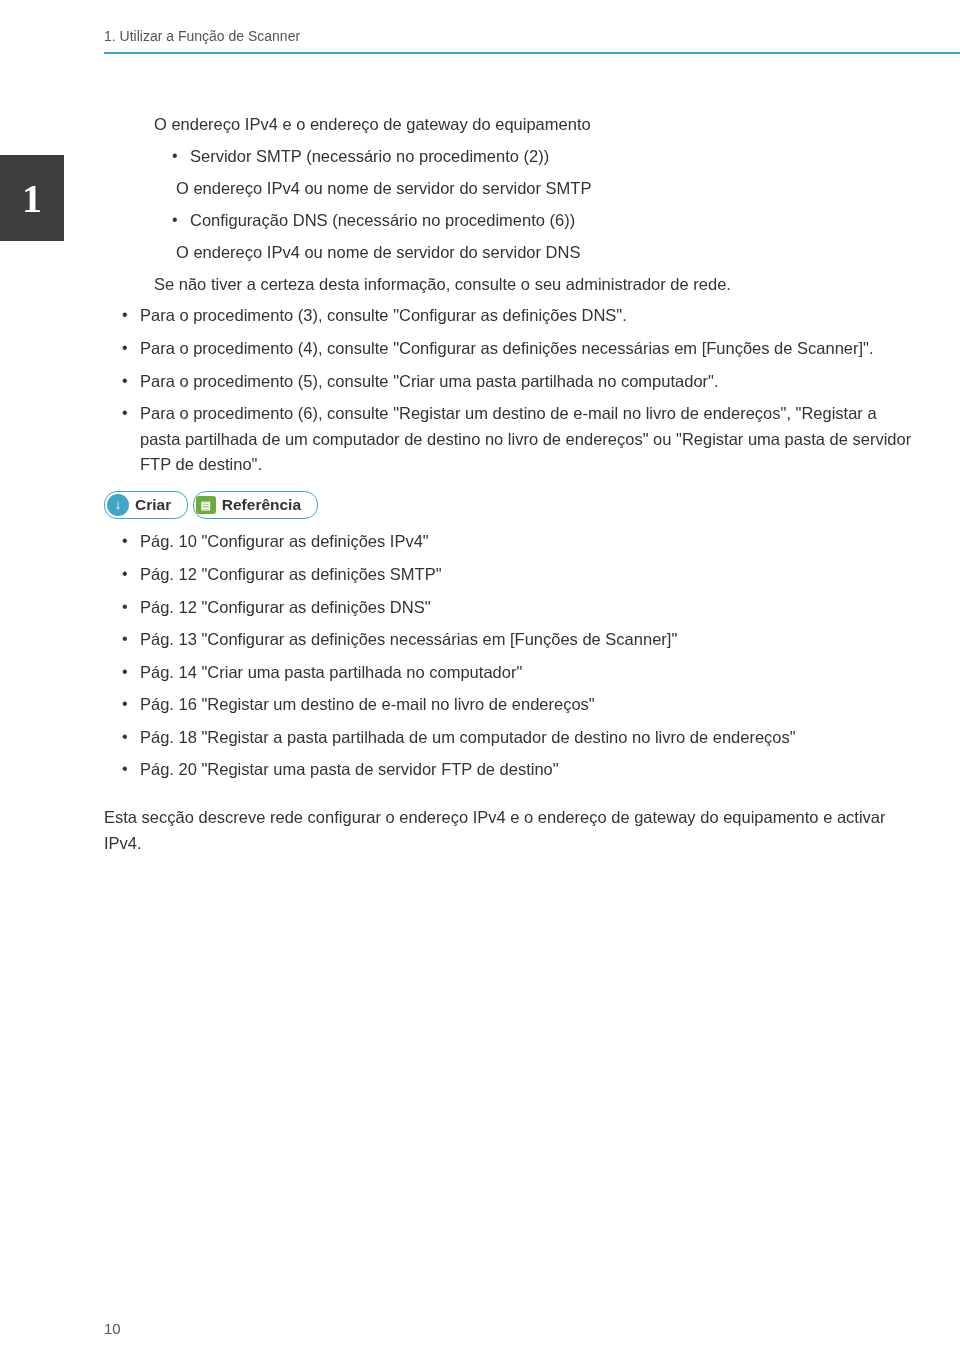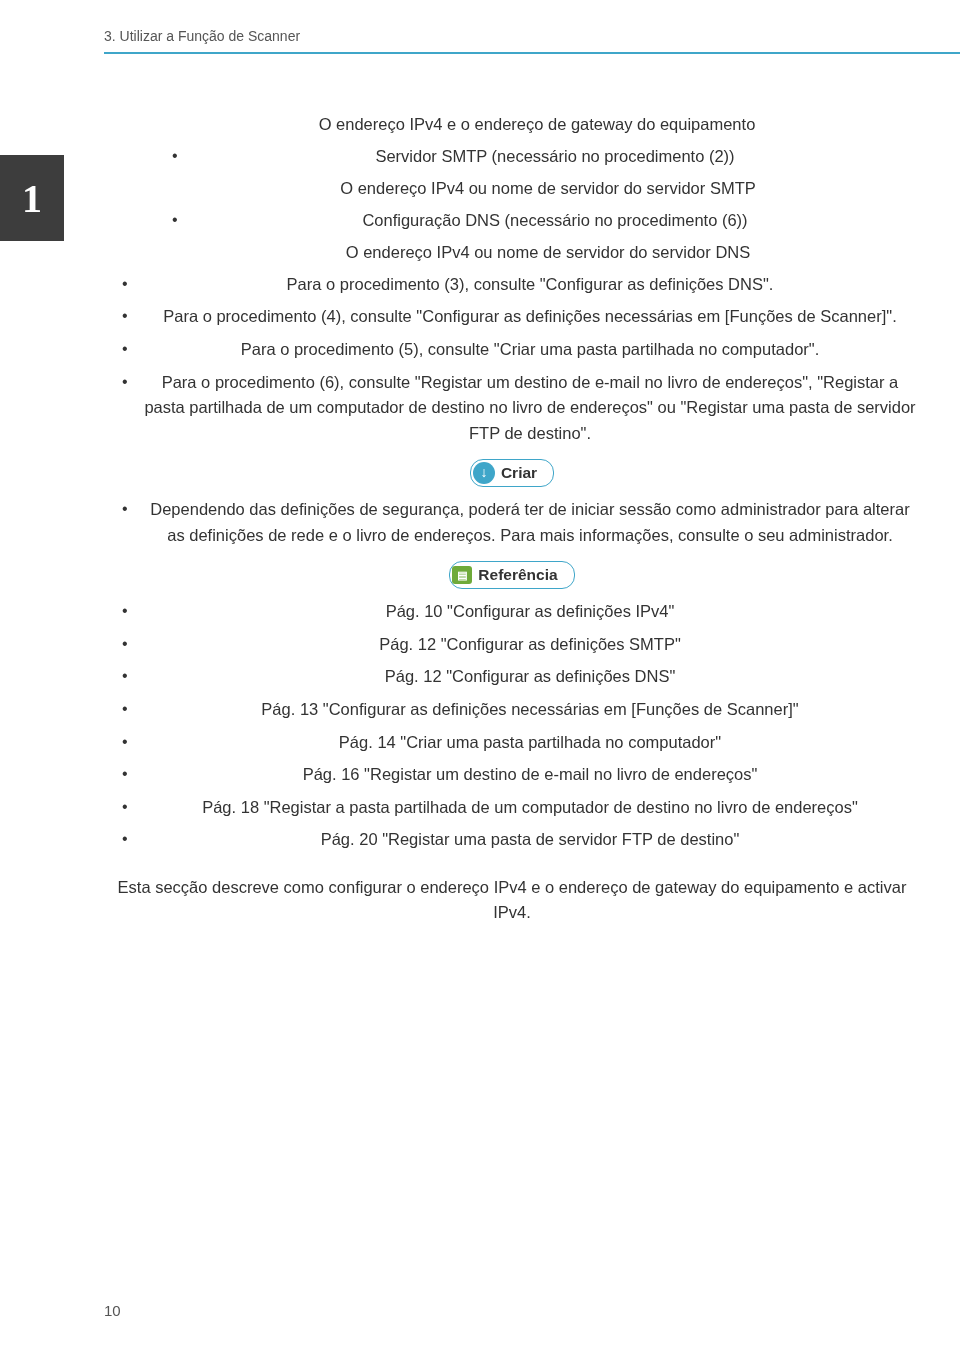--- a/index.html
+++ b/index.html
@@ -33,21 +33,20 @@
     align-items: center;
     justify-content: center;
     font-size: 40px;
     font-weight: bold;
     font-family: Georgia, serif;
   }
   .content {
     padding: 58px 40px 0 104px;
     font-size: 16.5px;
     line-height: 1.55;
-    text-align: center;
   }
   .indent-block { padding-left: 50px; }
   .para { margin-bottom: 6px; }
   ul { list-style: none; padding-left: 22px; margin-bottom: 6px; }
   ul li { position: relative; margin-bottom: 7px; padding-left: 14px; }
   ul li::before {
     content: "•";
     position: absolute;
     left: -4px;
     top: 0;
@@ -81,81 +80,79 @@
     margin-top: 36px;
     margin-bottom: 16px;
     font-size: 25px;
     font-weight: bold;
     border-top: 3px solid #3fa6c9;
     border-bottom: 1px solid #3fa6c9;
     padding: 8px 0 8px 4px;
   }
   .footer-pagenum {
     position: absolute;
-    bottom: 44px;
+    bottom: 26px;
     left: 104px;
     font-size: 15px;
     color: #555;
   }
 </style>
 </head>
 <body>
 
 <div class="header">
-  <span>3. Utilizar a Função de Scanner</span>
+  <span>1. Utilizar a Função de Scanner</span>
 </div>
 <hr class="header-rule">
 
 <div class="chapter-tab">
   <span>1</span>
 </div>
 
 <div class="content">
 
   <div class="indent-block">
     <div class="para">O endereço IPv4 e o endereço de gateway do equipamento</div>
     <ul>
       <li>Servidor SMTP (necessário no procedimento (2))</li>
     </ul>
     <div class="para" style="padding-left:22px">O endereço IPv4 ou nome de servidor do servidor SMTP</div>
     <ul>
       <li>Configuração DNS (necessário no procedimento (6))</li>
     </ul>
     <div class="para" style="padding-left:22px">O endereço IPv4 ou nome de servidor do servidor DNS</div>
+    <div class="para">Se não tiver a certeza desta informação, consulte o seu administrador de rede.</div>
   </div>
 
 
   <ul>
     <li>Para o procedimento (3), consulte "Configurar as definições DNS".</li>
     <li>Para o procedimento (4), consulte "Configurar as definições necessárias em [Funções de Scanner]".</li>
     <li>Para o procedimento (5), consulte "Criar uma pasta partilhada no computador".</li>
     <li>Para o procedimento (6), consulte "Registar um destino de e-mail no livro de endereços", "Registar a pasta partilhada de um computador de destino no livro de endereços" ou "Registar uma pasta de servidor FTP de destino".</li>
   </ul>
 
   <div class="callout">
     <span class="callout-icon icon-nota">↓</span>
     <span>Criar</span>
   </div>
-  <ul>
-    <li>Dependendo das definições de segurança, poderá ter de iniciar sessão como administrador para alterar as definições de rede e o livro de endereços. Para mais informações, consulte o seu administrador.</li>
-  </ul>
 
   <div class="callout">
     <span class="callout-icon icon-ref">▤</span>
     <span>Referência</span>
   </div>
   <ul>
     <li>Pág. 10 "Configurar as definições IPv4"</li>
     <li>Pág. 12 "Configurar as definições SMTP"</li>
     <li>Pág. 12 "Configurar as definições DNS"</li>
     <li>Pág. 13 "Configurar as definições necessárias em [Funções de Scanner]"</li>
     <li>Pág. 14 "Criar uma pasta partilhada no computador"</li>
     <li>Pág. 16 "Registar um destino de e-mail no livro de endereços"</li>
     <li>Pág. 18 "Registar a pasta partilhada de um computador de destino no livro de endereços"</li>
     <li>Pág. 20 "Registar uma pasta de servidor FTP de destino"</li>
   </ul>
 
 
-  <div class="para" style="margin-top:22px">Esta secção descreve como configurar o endereço IPv4 e o endereço de gateway do equipamento e activar IPv4.</div>
+  <div class="para" style="margin-top:22px">Esta secção descreve rede configurar o endereço IPv4 e o endereço de gateway do equipamento e activar IPv4.</div>
 
 </div>
 
 <div class="footer-pagenum">10</div>
 
 </body></html>

